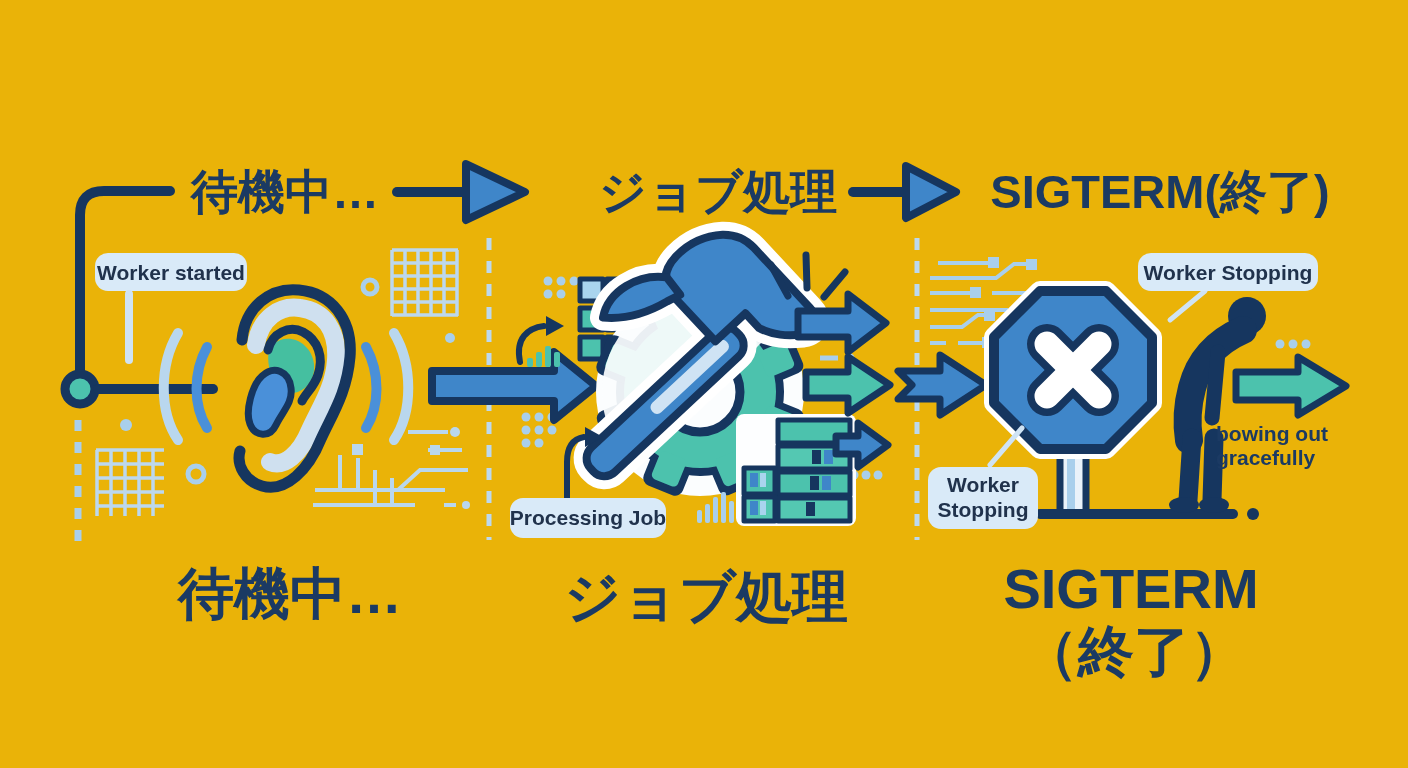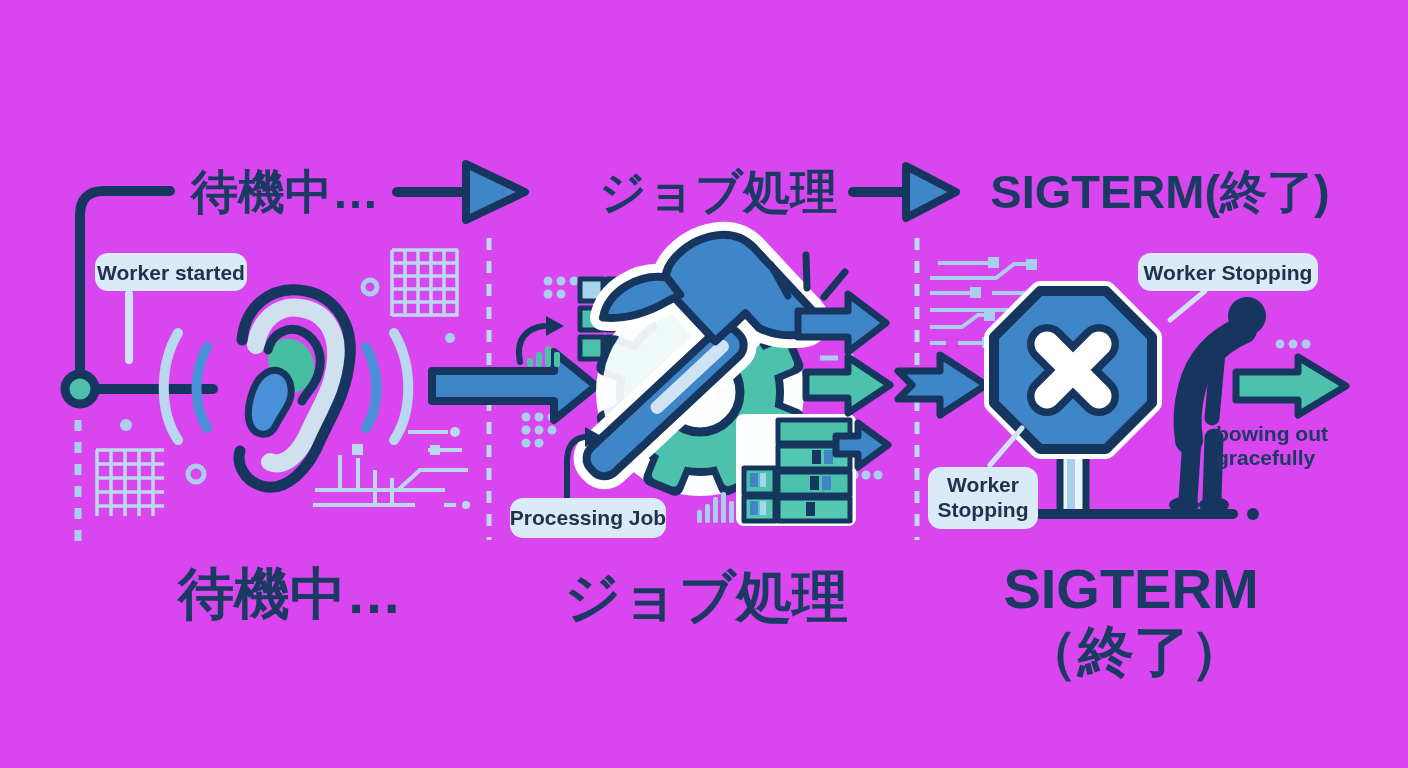--- a/index.html
+++ b/index.html
@@ -1,18 +1,18 @@
 <!DOCTYPE html>
 <html><head>
 <meta charset="utf-8">
 <style>
   html,body{margin:0;padding:0;background:#e9e9e9;}
   .canvas{
     position:relative;width:1408px;height:768px;overflow:hidden;
-    background:#d946ef;
+    background:#eab308;
     font-family:"Liberation Sans","DejaVu Sans",sans-serif;
   }
   svg{position:absolute;inset:0;}
   text{font-family:"Liberation Sans","DejaVu Sans",sans-serif;}
   .flow-title{font-size:47px;font-weight:bold;fill:#1b3a63;}
   .caption{font-size:56px;font-weight:bold;fill:#1b3a63;}
   .bubble-text{font-size:21px;font-weight:bold;fill:#20324c;}
   .note-text{font-size:21px;font-weight:bold;fill:#1b3a63;}
 </style>
 </head>

